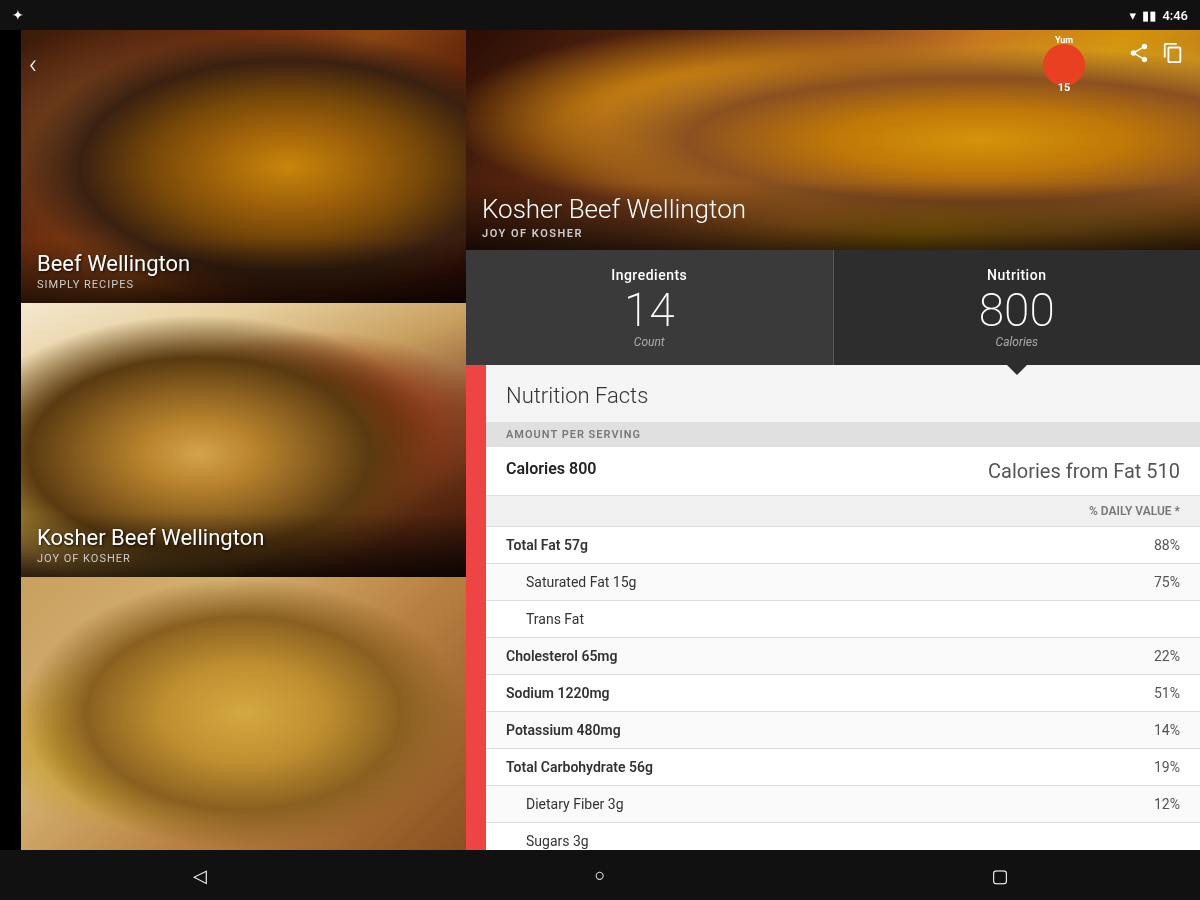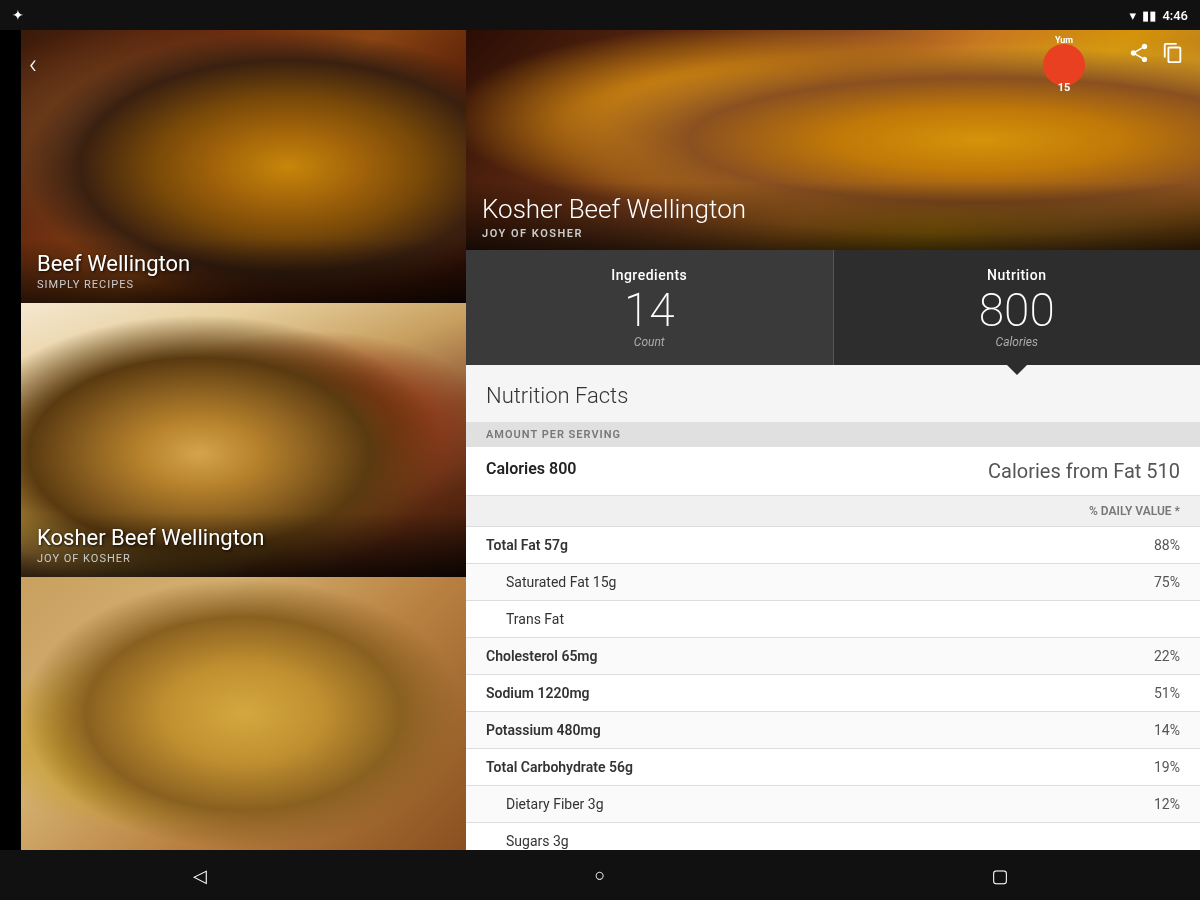--- a/index.html
+++ b/index.html
@@ -263,20 +263,21 @@
       border-right: 10px solid transparent;
       border-top: 10px solid #2d2d2d;
       z-index: 5;
     }
 
     
     .content-area {
       flex: 1;
       overflow-y: auto;
       background: #ef4444;
+      padding-left: 20px;
     }
     .nutrition-facts-header {
       padding: 18px 20px 14px;
       font-size: 22px;
       font-weight: 300;
       color: #333;
       background: #f5f5f5;
     }
     .amount-per-serving {
       background: #e0e0e0;

